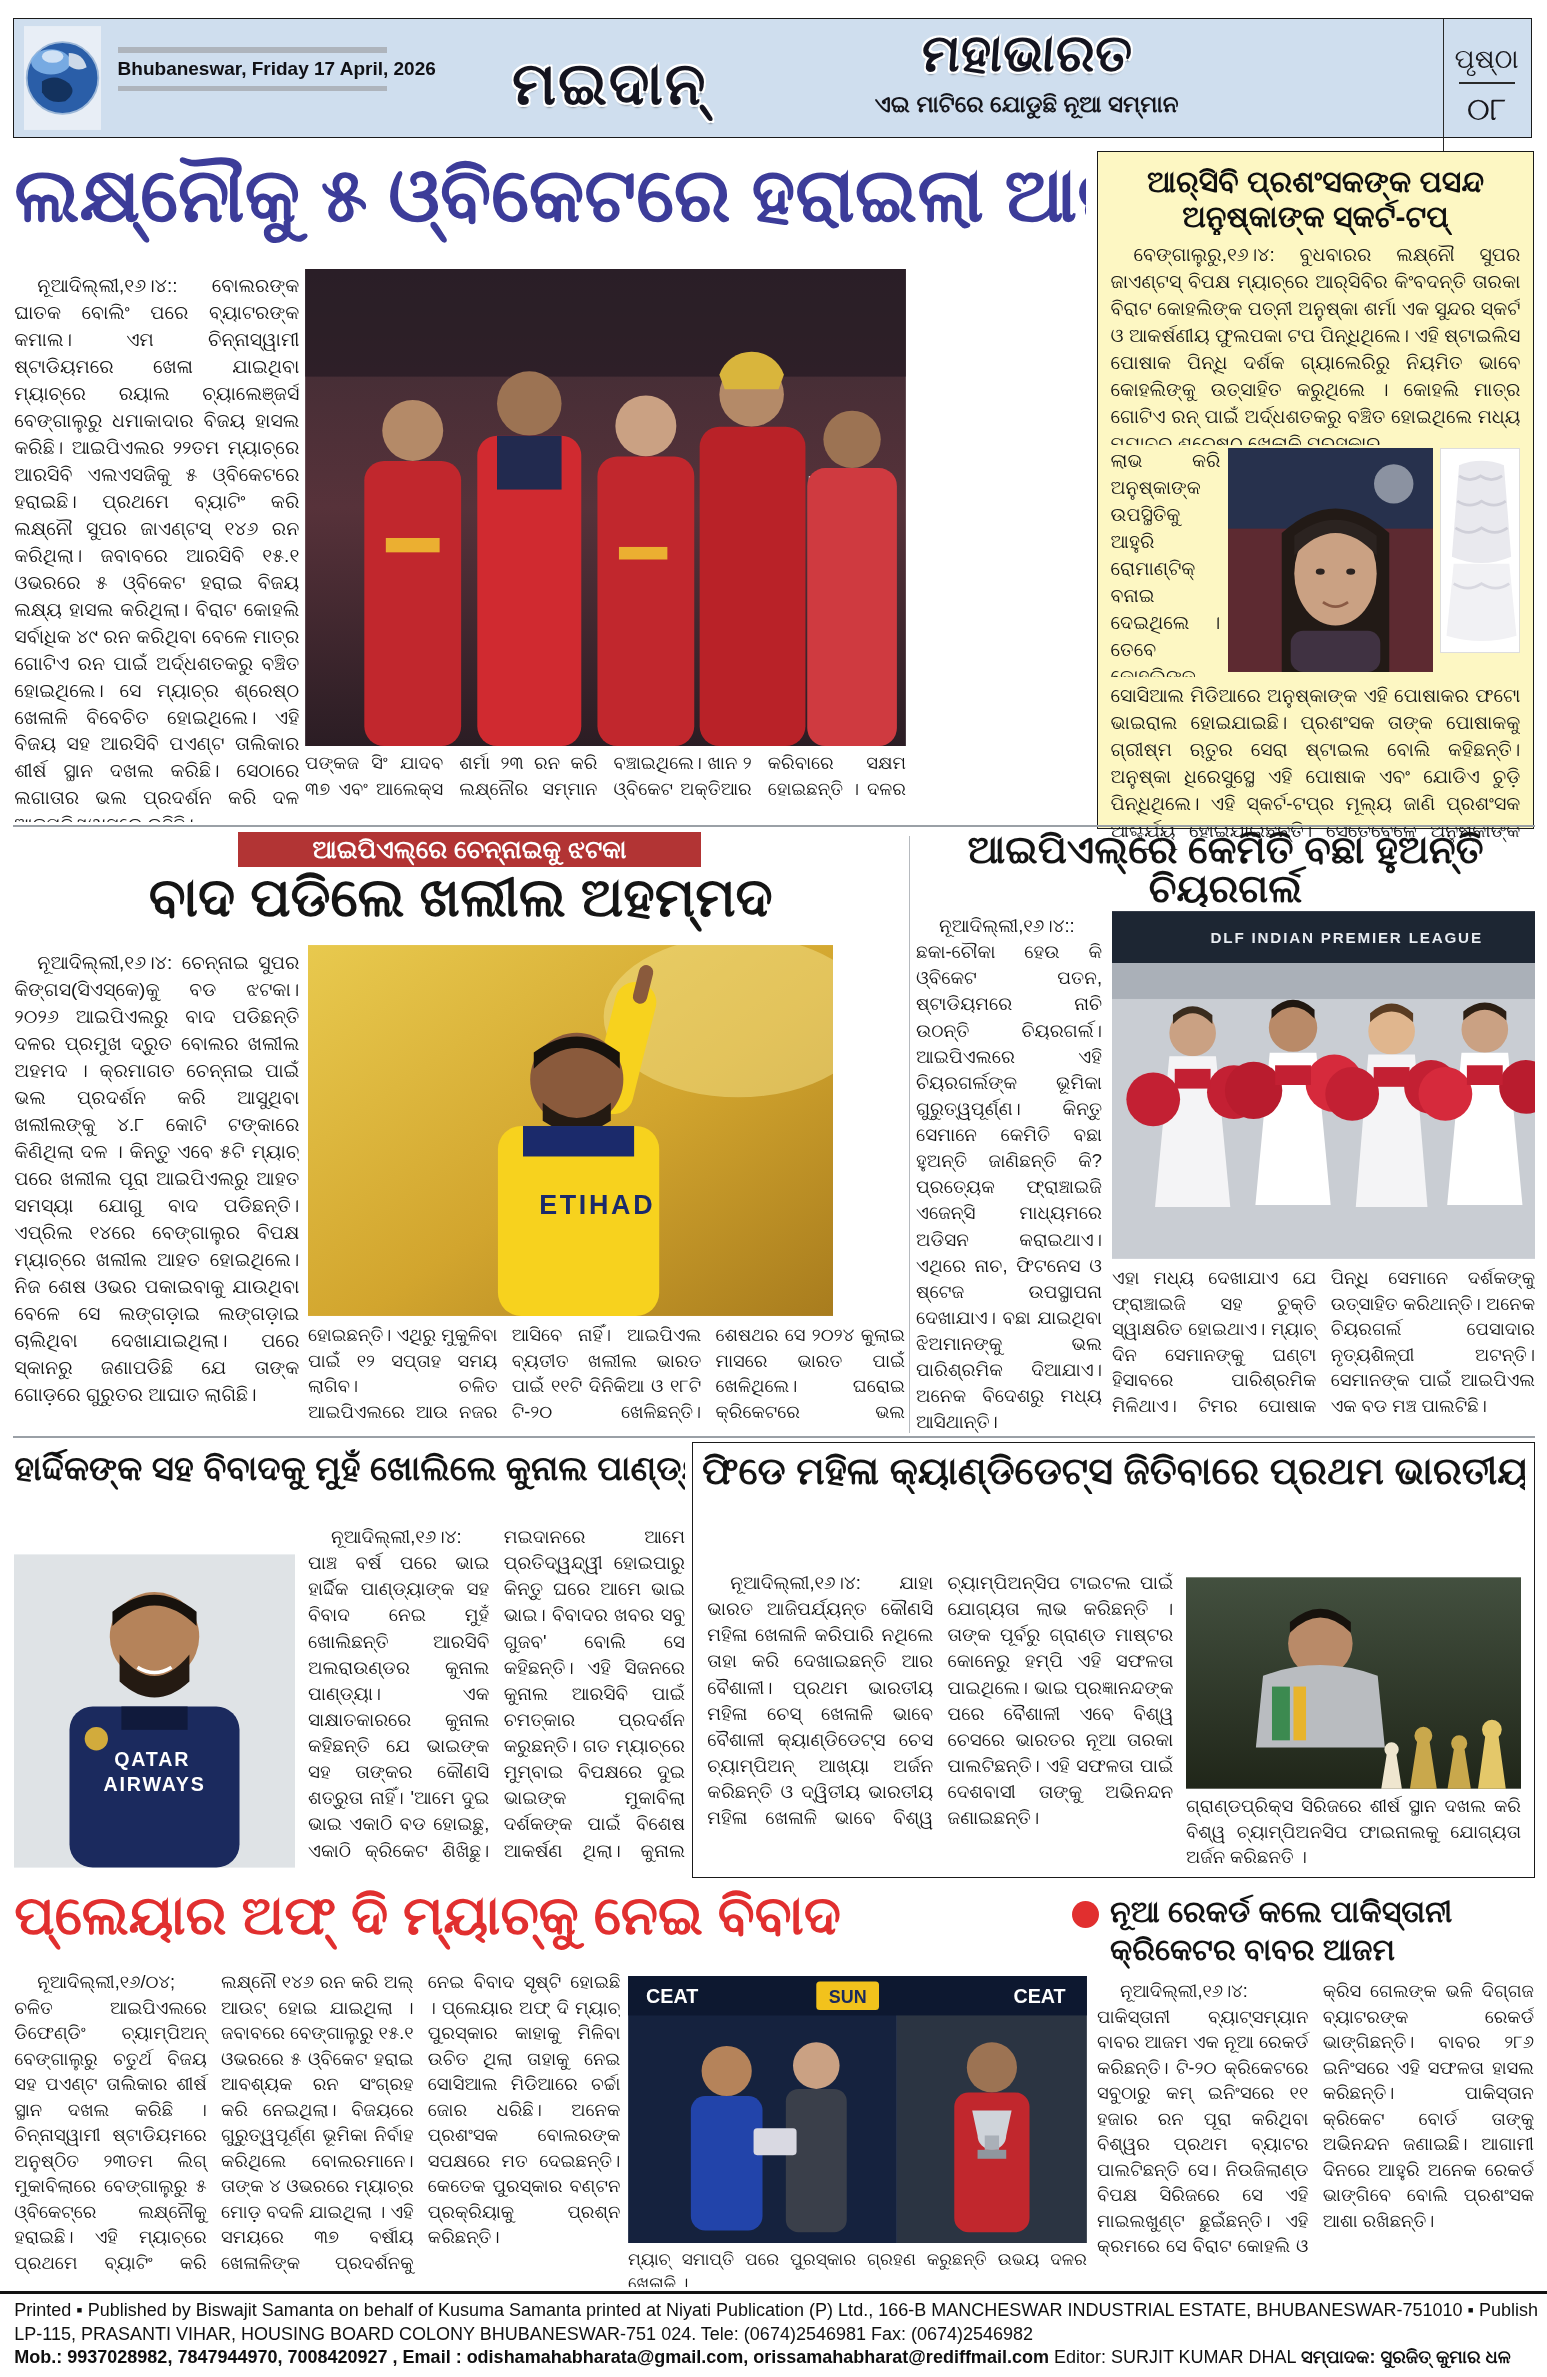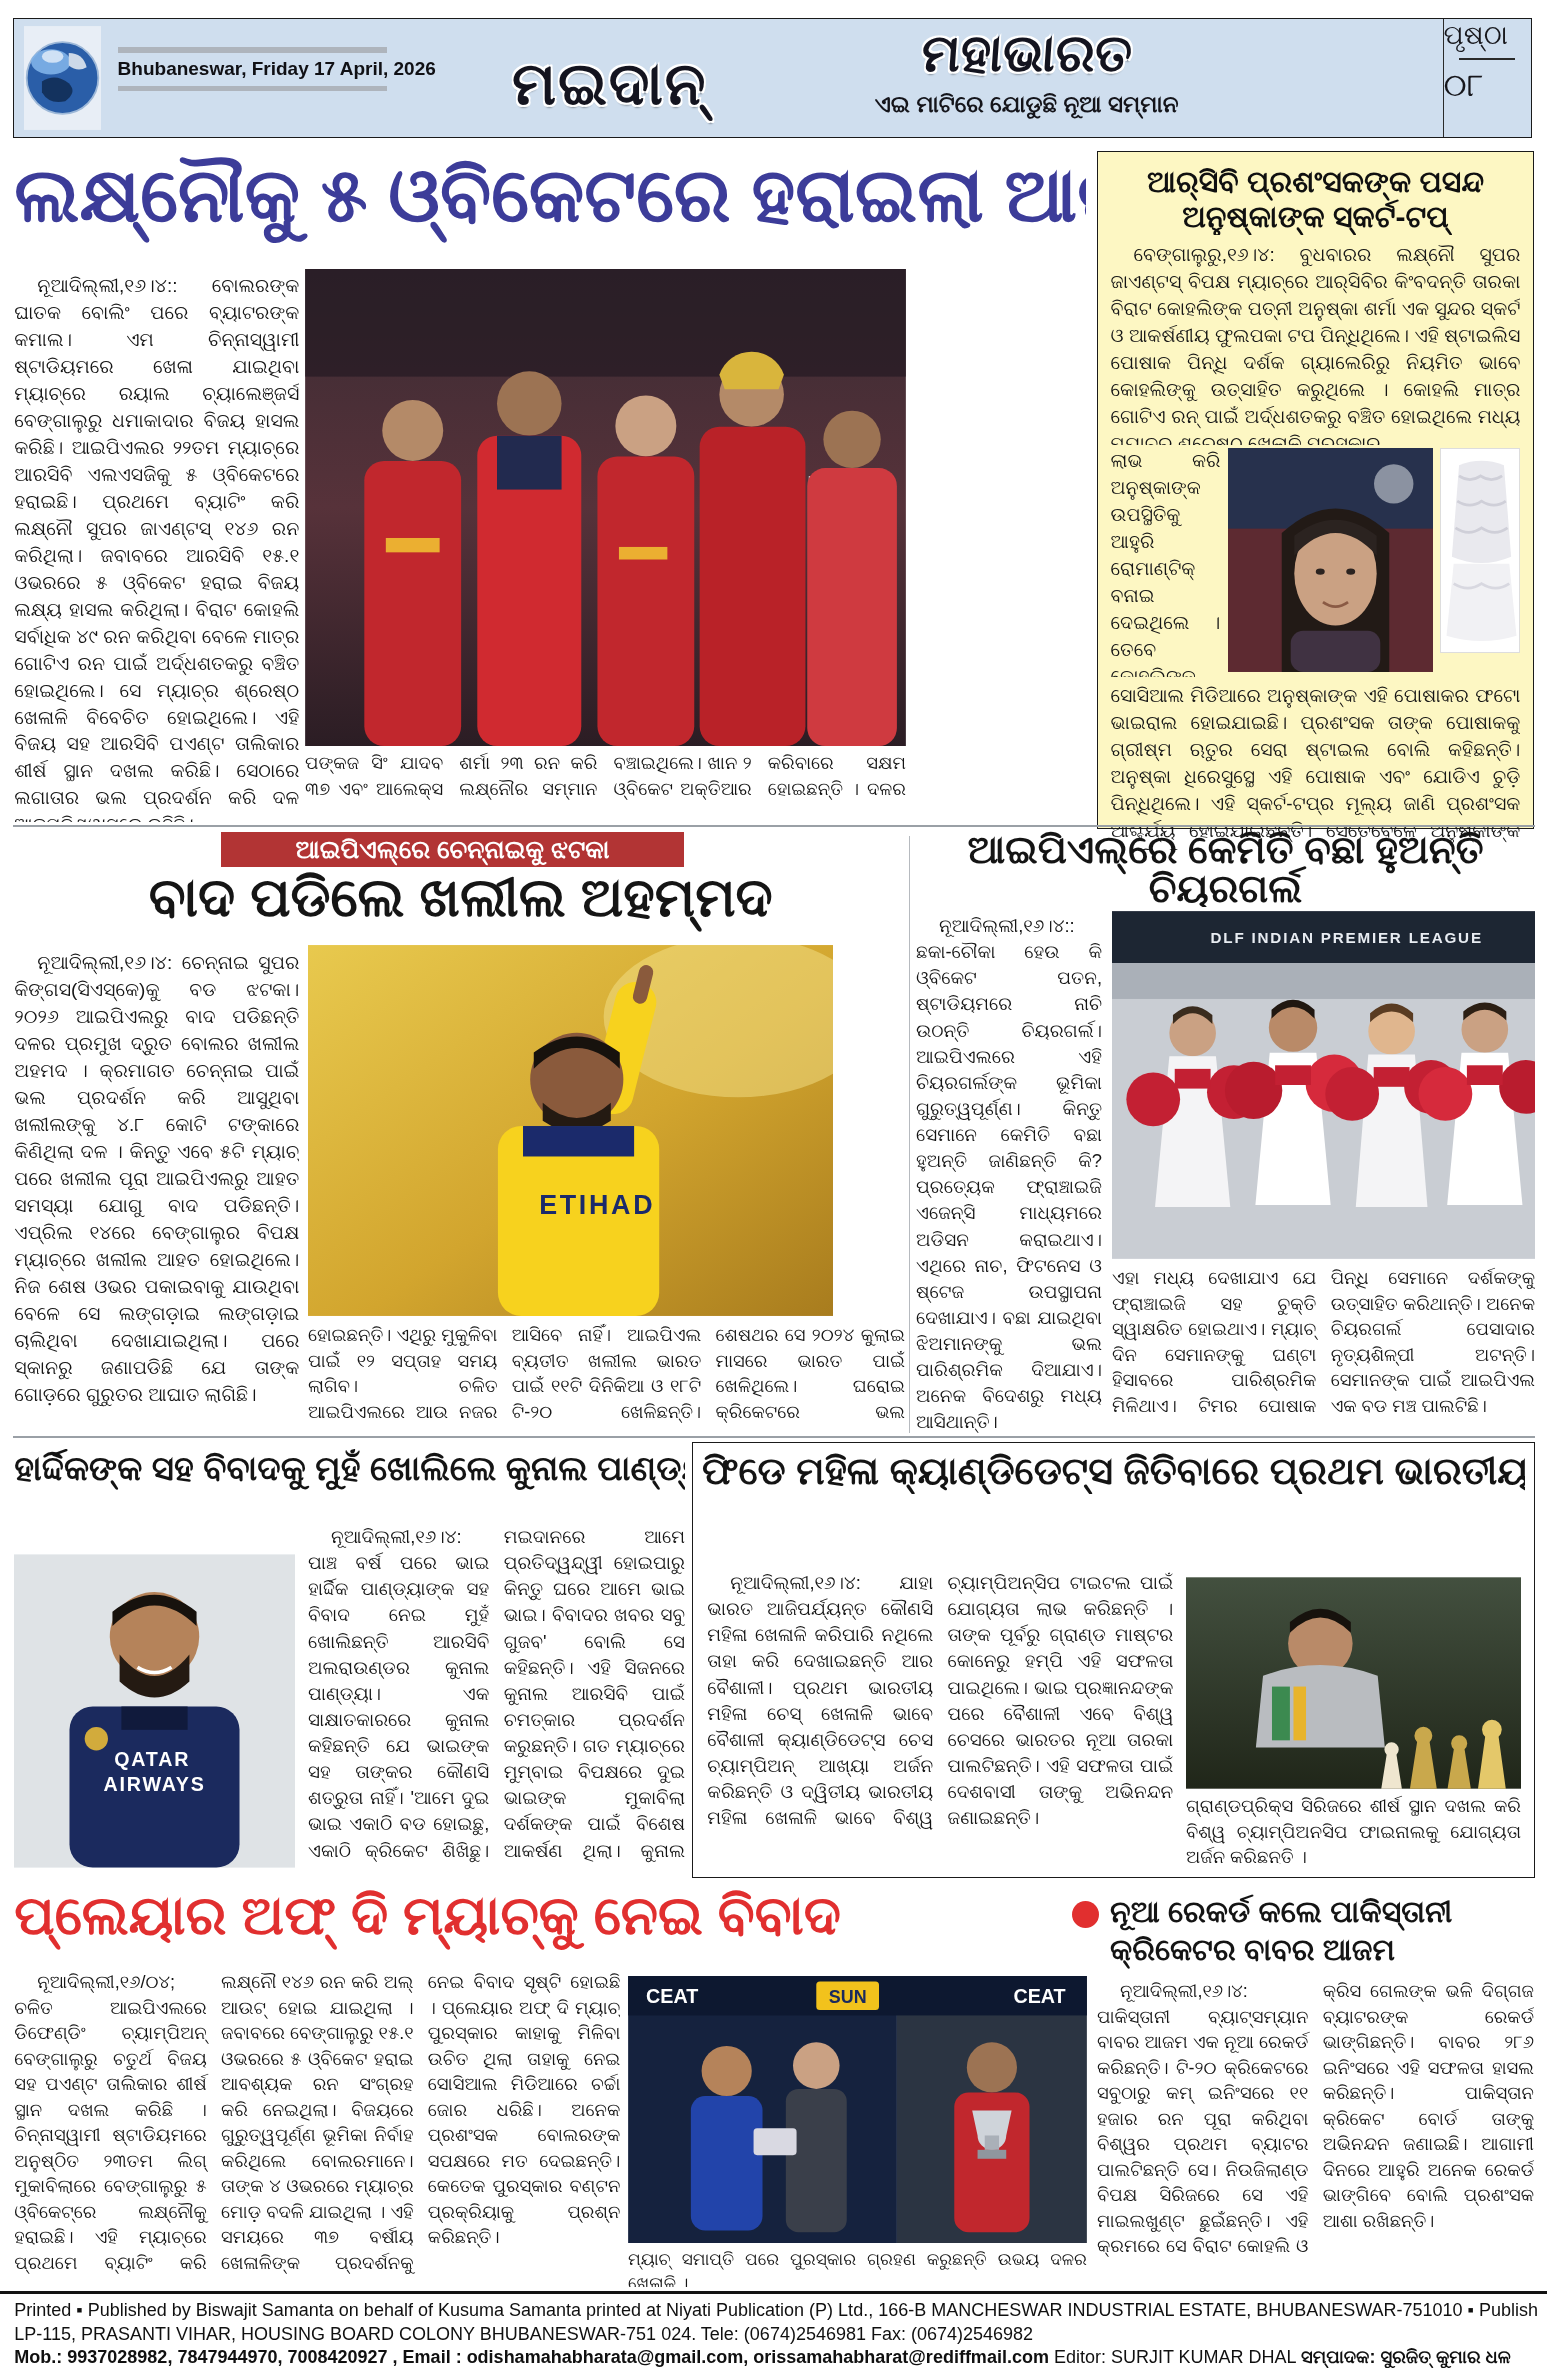--- a/index.html
+++ b/index.html
@@ -45,21 +45,21 @@
     <div style="width:269px;height:5.4px;background:#aeb4bc;margin-top:5.4px;"></div>
   </div>
 
   <div class="abs outline-txt" style="left:448px;top:30.5px;width:296px;font-size:59px;font-weight:bold;text-align:center;letter-spacing:1.8px;">ମଇଦାନ୍</div>
 
   <div class="abs" style="left:771px;top:3.6px;width:484px;text-align:center;">
     <div class="outline-txt" style="font-size:52px;font-weight:bold;transform:skewX(-4deg);">ମହାଭାରତ</div>
     <div style="font-size:23px;font-weight:bold;color:#14141a;margin-top:7.2px;">ଏଇ ମାଟିରେ ଯୋଡୁଛି ନୂଆ ସମ୍ମାନ</div>
   </div>
 
-  <div class="abs" style="left:1429px;top:0;width:86px;height:117px;border-left:1.8px solid #2a2a2a;padding-top:1px;">
+  <div class="abs" style="left:1429px;top:0;width:86px;height:117px;border-left:1.8px solid #2a2a2a;text-align:center;padding-top:25px;">
     <div style="font-size:27px;color:#17171c;">ପୃଷ୍ଠା</div>
     <div style="width:56px;height:1.8px;background:#2a2a2a;margin:7.2px auto;"></div>
     <div style="font-size:32px;color:#17171c;">୦୮</div>
   </div>
 </div>
 
 <div class="abs hl" style="left:14.3px;top:152px;width:1072px;height:109px;font-size:75px;line-height:1.15;color:#3c3c99;white-space:nowrap;">ଲକ୍ଷ୍ନୌକୁ ୫ ଓ୍ବିକେଟରେ ହରାଇଲା ଆରସିବି</div>
 
 <div class="abs bt" style="left:14.3px;top:273px;width:285px;height:549px;font-size:19px;">
   <p>ନୂଆଦିଲ୍ଲୀ,୧୬।୪:: ବୋଲରଙ୍କ ଘାତକ ବୋଲିଂ ପରେ ବ୍ୟାଟରଙ୍କ କମାଲ। ଏମ ଚିନ୍ନାସ୍ୱାମୀ ଷ୍ଟାଡିୟମରେ ଖେଳା ଯାଇଥିବା ମ୍ୟାଚ୍‌ରେ ରୟାଲ ଚ୍ୟାଲେଞ୍ଜର୍ସ ବେଙ୍ଗାଲୁରୁ ଧମାକାଦାର ବିଜୟ ହାସଲ କରିଛି। ଆଇପିଏଲର ୨୨ତମ ମ୍ୟାଚ୍‌ରେ ଆରସିବି ଏଲଏସଜିକୁ ୫ ଓ୍ବିକେଟରେ ହରାଇଛି। ପ୍ରଥମେ ବ୍ୟାଟିଂ କରି ଲକ୍ଷ୍ନୌ ସୁପର ଜାଏଣ୍ଟସ୍ ୧୪୬ ରନ କରିଥିଲା। ଜବାବରେ ଆରସିବି ୧୫.୧ ଓଭରରେ ୫ ଓ୍ବିକେଟ ହରାଇ ବିଜୟ ଲକ୍ଷ୍ୟ ହାସଲ କରିଥିଲା। ବିରାଟ କୋହଲି ସର୍ବାଧିକ ୪୯ ରନ କରିଥିବା ବେଳେ ମାତ୍ର ଗୋଟିଏ ରନ ପାଇଁ ଅର୍ଦ୍ଧଶତକରୁ ବଞ୍ଚିତ ହୋଇଥିଲେ। ସେ ମ୍ୟାଚ୍‌ର ଶ୍ରେଷ୍ଠ ଖେଳାଳି ବିବେଚିତ ହୋଇଥିଲେ। ଏହି ବିଜୟ ସହ ଆରସିବି ପଏଣ୍ଟ ତାଲିକାର ଶୀର୍ଷ ସ୍ଥାନ ଦଖଲ କରିଛି। ସେଠାରେ ଲଗାତାର ଭଲ ପ୍ରଦର୍ଶନ କରି ଦଳ ଆତ୍ମବିଶ୍ୱାସରେ ରହିଛି।</p>
@@ -139,21 +139,21 @@
     </div>
   </div>
   <div class="bt" style="margin:5.4px 12.6px 0 12.6px;height:167px;font-size:19px;">
     <span>ସୋସିଆଲ ମିଡିଆରେ ଅନୁଷ୍କାଙ୍କ ଏହି ପୋଷାକର ଫଟୋ ଭାଇରାଲ ହୋଇଯାଇଛି। ପ୍ରଶଂସକ ତାଙ୍କ ପୋଷାକକୁ ଗ୍ରୀଷ୍ମ ଋତୁର ସେରା ଷ୍ଟାଇଲ ବୋଲି କହିଛନ୍ତି। ଅନୁଷ୍କା ଧିରେସୁସ୍ଥେ ଏହି ପୋଷାକ ଏବଂ ଯୋଡିଏ ଚୁଡ଼ି ପିନ୍ଧିଥିଲେ। ଏହି ସ୍କର୍ଟ-ଟପ୍‌ର ମୂଲ୍ୟ ଜାଣି ପ୍ରଶଂସକ ଆଶ୍ଚର୍ଯ୍ୟ ହୋଇଯାଇଛନ୍ତି। ସେତେବେଳେ ଅନୁଷ୍କାଙ୍କ ପ୍ରତିକ୍ରିୟା ମଧ୍ୟ ସାମାଜିକ ଗଣମାଧ୍ୟମରେ ବେଶ୍ ଭାଇରାଲ ହେଉଛି ।</span>
   </div>
 </div>
 
 <div class="abs rule-h" style="left:12.6px;top:825px;width:1522px;"></div>
 <div class="abs rule-v" style="left:909px;top:836px;height:597px;"></div>
 
-<div class="abs kicker-wrap" style="left:6px;top:832px;width:893px;text-align:center;">
+<div class="abs kicker-wrap" style="left:23px;top:832px;width:893px;text-align:center;">
   <span class="kicker" style="background:#b23434;font-size:25px;padding:2.7px 75px;">ଆଇପିଏଲ୍‌ରେ ଚେନ୍ନାଇକୁ ଝଟକା</span>
 </div>
 <div class="abs hl center" style="left:14.3px;top:866px;width:893px;height:77px;font-size:54px;color:#151515;white-space:nowrap;">ବାଦ ପଡିଲେ ଖଲୀଲ ଅହମ୍ମଦ</div>
 
 <div class="abs bt" style="left:14.3px;top:950px;width:285px;height:482px;font-size:19px;">
   <p>ନୂଆଦିଲ୍ଲୀ,୧୬।୪: ଚେନ୍ନାଇ ସୁପର କିଙ୍ଗସ(ସିଏସ୍‌କେ)କୁ ବଡ ଝଟକା। ୨୦୨୬ ଆଇପିଏଲରୁ ବାଦ ପଡିଛନ୍ତି ଦଳର ପ୍ରମୁଖ ଦ୍ରୁତ ବୋଲର ଖଲୀଲ ଅହମଦ । କ୍ରମାଗତ ଚେନ୍ନାଇ ପାଇଁ ଭଲ ପ୍ରଦର୍ଶନ କରି ଆସୁଥିବା ଖଲୀଲଙ୍କୁ ୪.୮ କୋଟି ଟଙ୍କାରେ କିଣିଥିଲା ଦଳ । କିନ୍ତୁ ଏବେ ୫ଟି ମ୍ୟାଚ୍ ପରେ ଖଲୀଲ ପୂରା ଆଇପିଏଲରୁ ଆହତ ସମସ୍ୟା ଯୋଗୁ ବାଦ ପଡିଛନ୍ତି। ଏପ୍ରିଲ ୧୪ରେ ବେଙ୍ଗାଲୁର ବିପକ୍ଷ ମ୍ୟାଚ୍‌ରେ ଖଲୀଲ ଆହତ ହୋଇଥିଲେ। ନିଜ ଶେଷ ଓଭର ପକାଇବାକୁ ଯାଉଥିବା ବେଳେ ସେ ଲଙ୍ଗଡ଼ାଇ ଲଙ୍ଗଡ଼ାଇ ଚାଲିଥିବା ଦେଖାଯାଇଥିଲା। ପରେ ସ୍କାନରୁ ଜଣାପଡିଛି ଯେ ତାଙ୍କ ଗୋଡ଼ରେ ଗୁରୁତର ଆଘାତ ଲାଗିଛି।</p>
 </div>
 
 <div class="abs photo" style="left:308px;top:945px;width:525px;height:371px;">
   <svg width="525" height="371" viewBox="0 0 586 414">

